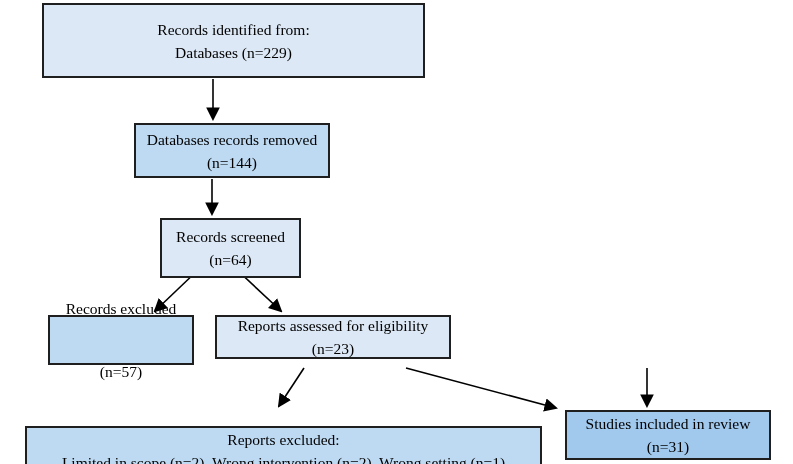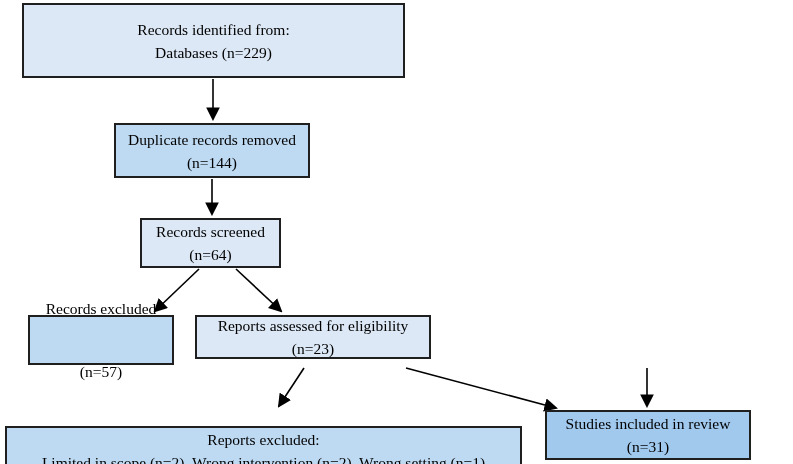--- a/index.html
+++ b/index.html
@@ -25,27 +25,28 @@
     box-sizing:border-box;
     border:2px solid var(--border);
     display:flex;
     flex-direction:column;
     align-items:center;
     justify-content:center;
     text-align:center;
     font-size:15.5px;
     line-height:23px;
     padding:1px 2px;
+    margin-left:20px;
   }
   .tone-light{background:var(--box_light);}
   .tone-medium{background:var(--box_medium);}
   .tone-dark{background:var(--box_dark);}
   .b1{left:22px;top:3px;width:383px;height:75px;}
   .b2{left:114px;top:123px;width:196px;height:55px;}
-  .b3{left:140px;top:218px;width:141px;height:50px;}
+  .b3{left:140px;top:218px;width:141px;height:60px;}
   .b4{left:28px;top:315px;width:146px;height:50px;gap:40px;}
   .b5{left:195px;top:315px;width:236px;height:44px;}
   .b6{left:500px;top:315px;width:290px;height:52px;}
   .b7{left:5px;top:426px;width:517px;height:50px;}
   .b8{left:545px;top:410px;width:206px;height:50px;}
   .arrow-layer{position:absolute;left:0;top:0;width:793px;height:464px;pointer-events:none;}
   .arrow-layer line{stroke:var(--line);stroke-width:1.6;}
   .arrow-layer .head{fill:var(--line);}
 </style>
 </head>
@@ -67,21 +68,21 @@
     <line x1="406" y1="368" x2="556" y2="408" marker-end="url(#ah)"></line>
     <line x1="647" y1="368" x2="647" y2="406" marker-end="url(#ah)"></line>
   </svg>
 
   <div class="flow-box b1 tone-light">
     <span>Records identified from:</span>
     <span>Databases (n=229)</span>
   </div>
 
   <div class="flow-box b2 tone-medium">
-    <span>Duplicate records removed</span>
+    <span>Databases records removed</span>
     <span>(n=144)</span>
   </div>
 
   <div class="flow-box b3 tone-light">
     <span>Records screened</span>
     <span>(n=64)</span>
   </div>
 
   <div class="flow-box b4 tone-medium">
     <span>Records excluded</span>

